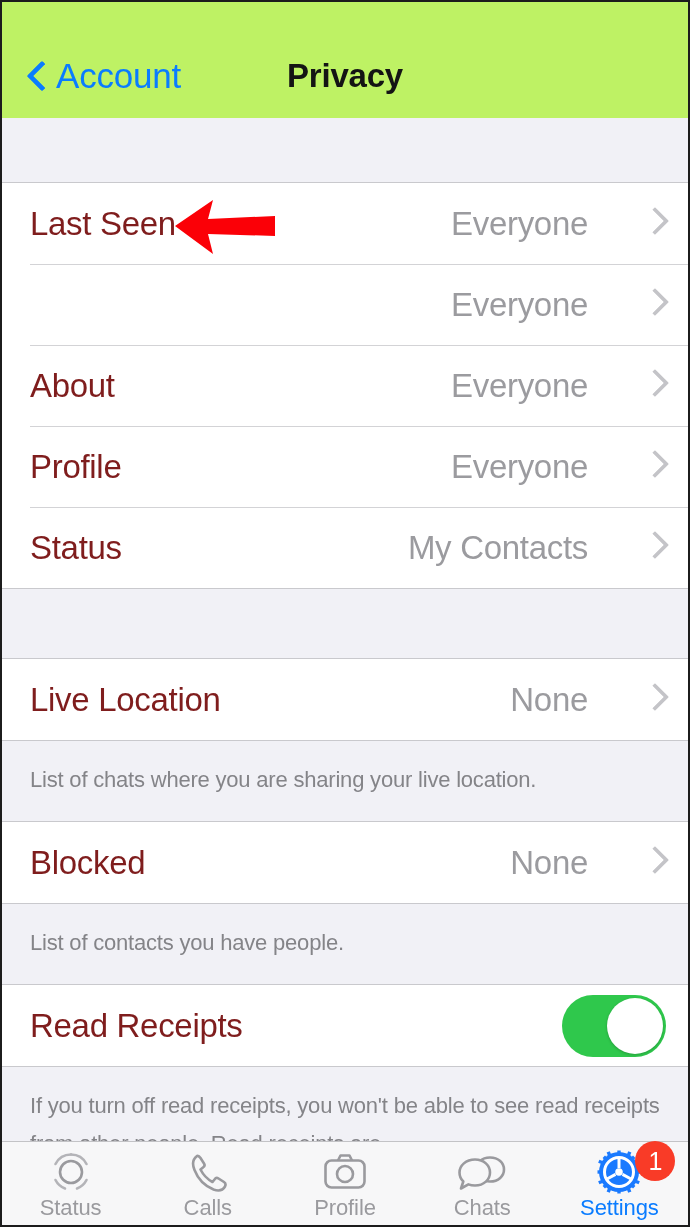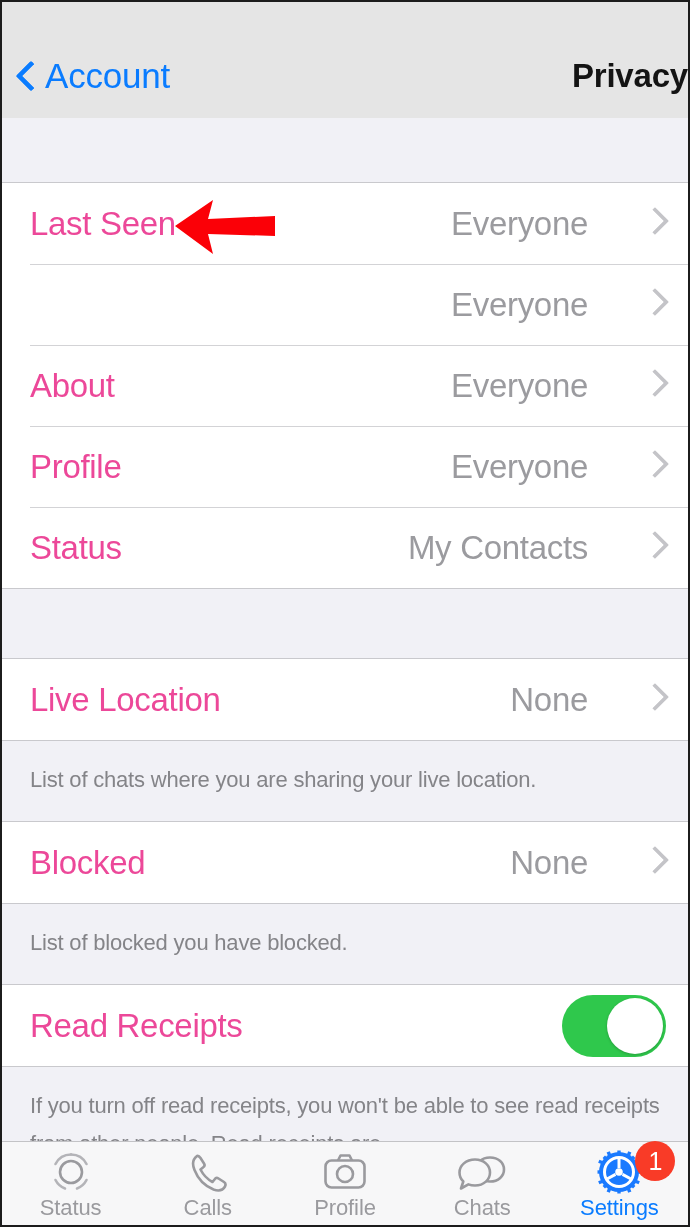--- a/index.html
+++ b/index.html
@@ -15,23 +15,23 @@
     width:690px; height:1227px;
     border:2px solid #1c1c1c;
     background:#ffffff;
     overflow:hidden;
   }
 
   
   .navbar {
     position:relative;
     height:148px;
-    background:#e5e5e5;
+    background:#bef264;
     border-bottom:1px solid #c9c9cd;
-    display:flex; align-items:center;
+    display:flex; align-items:center;padding-left:11px;
   }
   .back {
     display:flex; align-items:center;
     margin-left:14px;
     cursor:pointer;
   }
   .back-chevron {
     width:20px; height:34px;
     position:relative;
     flex:0 0 auto;
@@ -48,21 +48,21 @@
   .back-label {
     color:#0a7cff;
     font-size:35px;
     letter-spacing:-0.2px;
     margin-left:9px;
   }
   .nav-title {
     position:absolute;
     left:0; right:0; top:50%;
     transform:translateY(-50%);
-    text-align:right;
+    text-align:center;
     font-size:33px;
     font-weight:bold;
     color:#141414;
     letter-spacing:-0.2px;
     pointer-events:none;
   }
 
   
   .content {
     position:absolute;
@@ -88,21 +88,21 @@
   }
   .row + .row::before {
     content:"";
     position:absolute;
     left:28px; right:0; top:0;
     height:1px;
     background:#d3d3d6;
   }
   .row-label {
     font-size:33px;
-    color:#ec4899;
+    color:#7f1d1d;
     letter-spacing:-0.3px;
     flex:0 0 auto;
   }
   .row-right {
     margin-left:auto;
     display:flex;
     align-items:flex-start;
     gap:40px;
   }
   .row-value {
@@ -297,21 +297,21 @@
 
     <div class="group">
       <div class="row">
         <span class="row-label">Blocked</span>
         <span class="row-right">
           <span class="row-value">None</span>
           <span class="chev"></span>
         </span>
       </div>
     </div>
-    <div class="footnote">List of blocked you have blocked.</div>
+    <div class="footnote">List of contacts you have people.</div>
 
     <div class="group">
       <div class="row">
         <span class="row-label">Read Receipts</span>
         <span class="row-right">
           <span class="toggle">
             <span class="knob"></span>
           </span>
         </span>
       </div>

